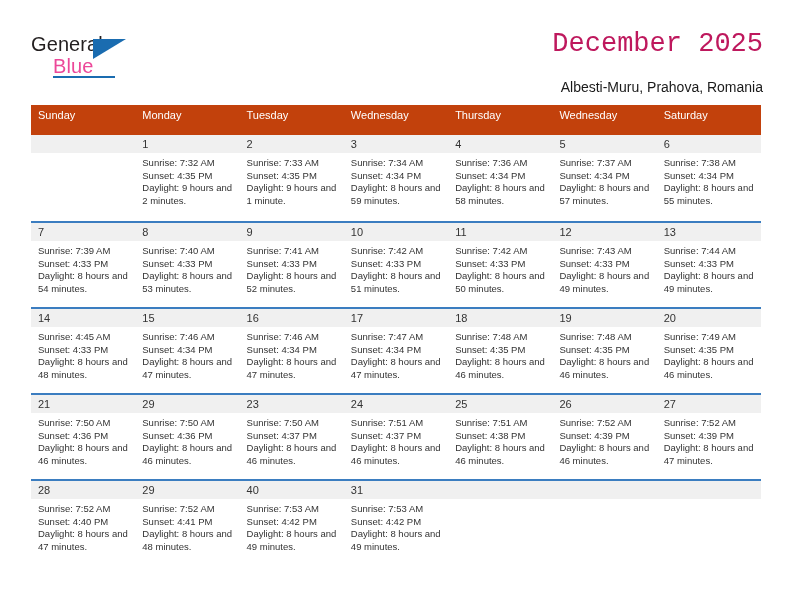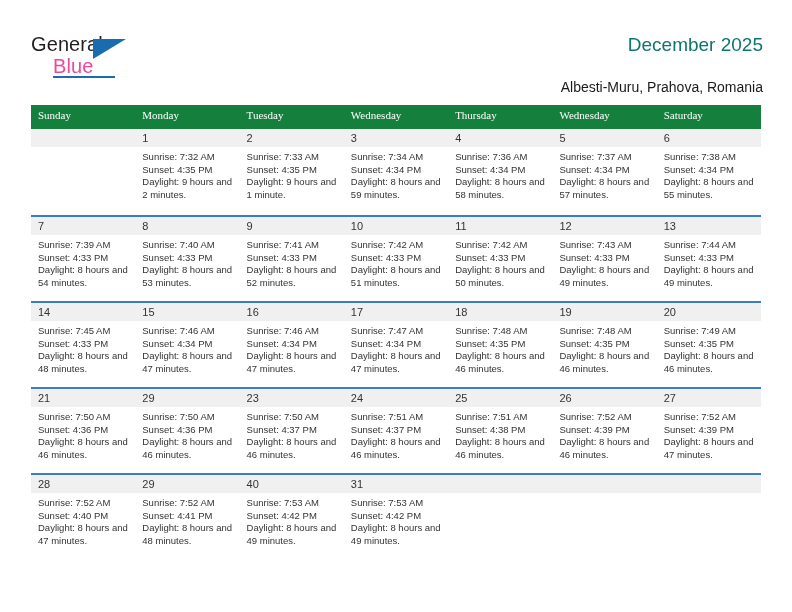--- a/index.html
+++ b/index.html
@@ -72,45 +72,45 @@
     background: #1a6cb0;
   }
 
   .title-block {
     position: absolute;
     right: 0;
     top: 0;
     text-align: right;
   }
   .cal-title {
-    font-size: 19px;
-    color: #0f766e;
+    font-size: 27px;
+    color: #be185d;
     line-height: 33px;
     white-space: nowrap;
+    font-family: Liberation Mono, monospace;
   }
   .cal-subtitle {
     font-size: 14px;
     color: #1a1a1a;
     line-height: 20px;
     margin-top: 16px;
     white-space: nowrap;
   }
 
   
   .calendar {
     position: absolute;
     left: 31px;
     top: 105px;
     width: 730px;
   }
   .weekday-row {
     display: flex;
-    background: #15803d;
-    height: 24px;
-    font-family: Liberation Serif, serif;
+    background: #c2410c;
+    height: 30px;
   }
   .weekday {
     flex: 1 1 0;
     color: #ffffff;
     font-size: 11px;
     line-height: 20px;
     padding-left: 7px;
     box-sizing: border-box;
     white-space: nowrap;
   }
@@ -294,21 +294,21 @@
               <div>Sunrise: 7:44 AM</div>
               <div>Sunset: 4:33 PM</div>
               <div class="daylight-line">Daylight: 8 hours and 49 minutes.</div>
             </div>
           </div>
         </div>
         <div class="week-row">
           <div class="day-cell">
             <div class="day-number-band">14</div>
             <div class="day-details">
-              <div>Sunrise: 7:45 AM</div>
+              <div>Sunrise: 4:45 AM</div>
               <div>Sunset: 4:33 PM</div>
               <div class="daylight-line">Daylight: 8 hours and 48 minutes.</div>
             </div>
           </div>
           <div class="day-cell">
             <div class="day-number-band">15</div>
             <div class="day-details">
               <div>Sunrise: 7:46 AM</div>
               <div>Sunset: 4:34 PM</div>
               <div class="daylight-line">Daylight: 8 hours and 47 minutes.</div>

